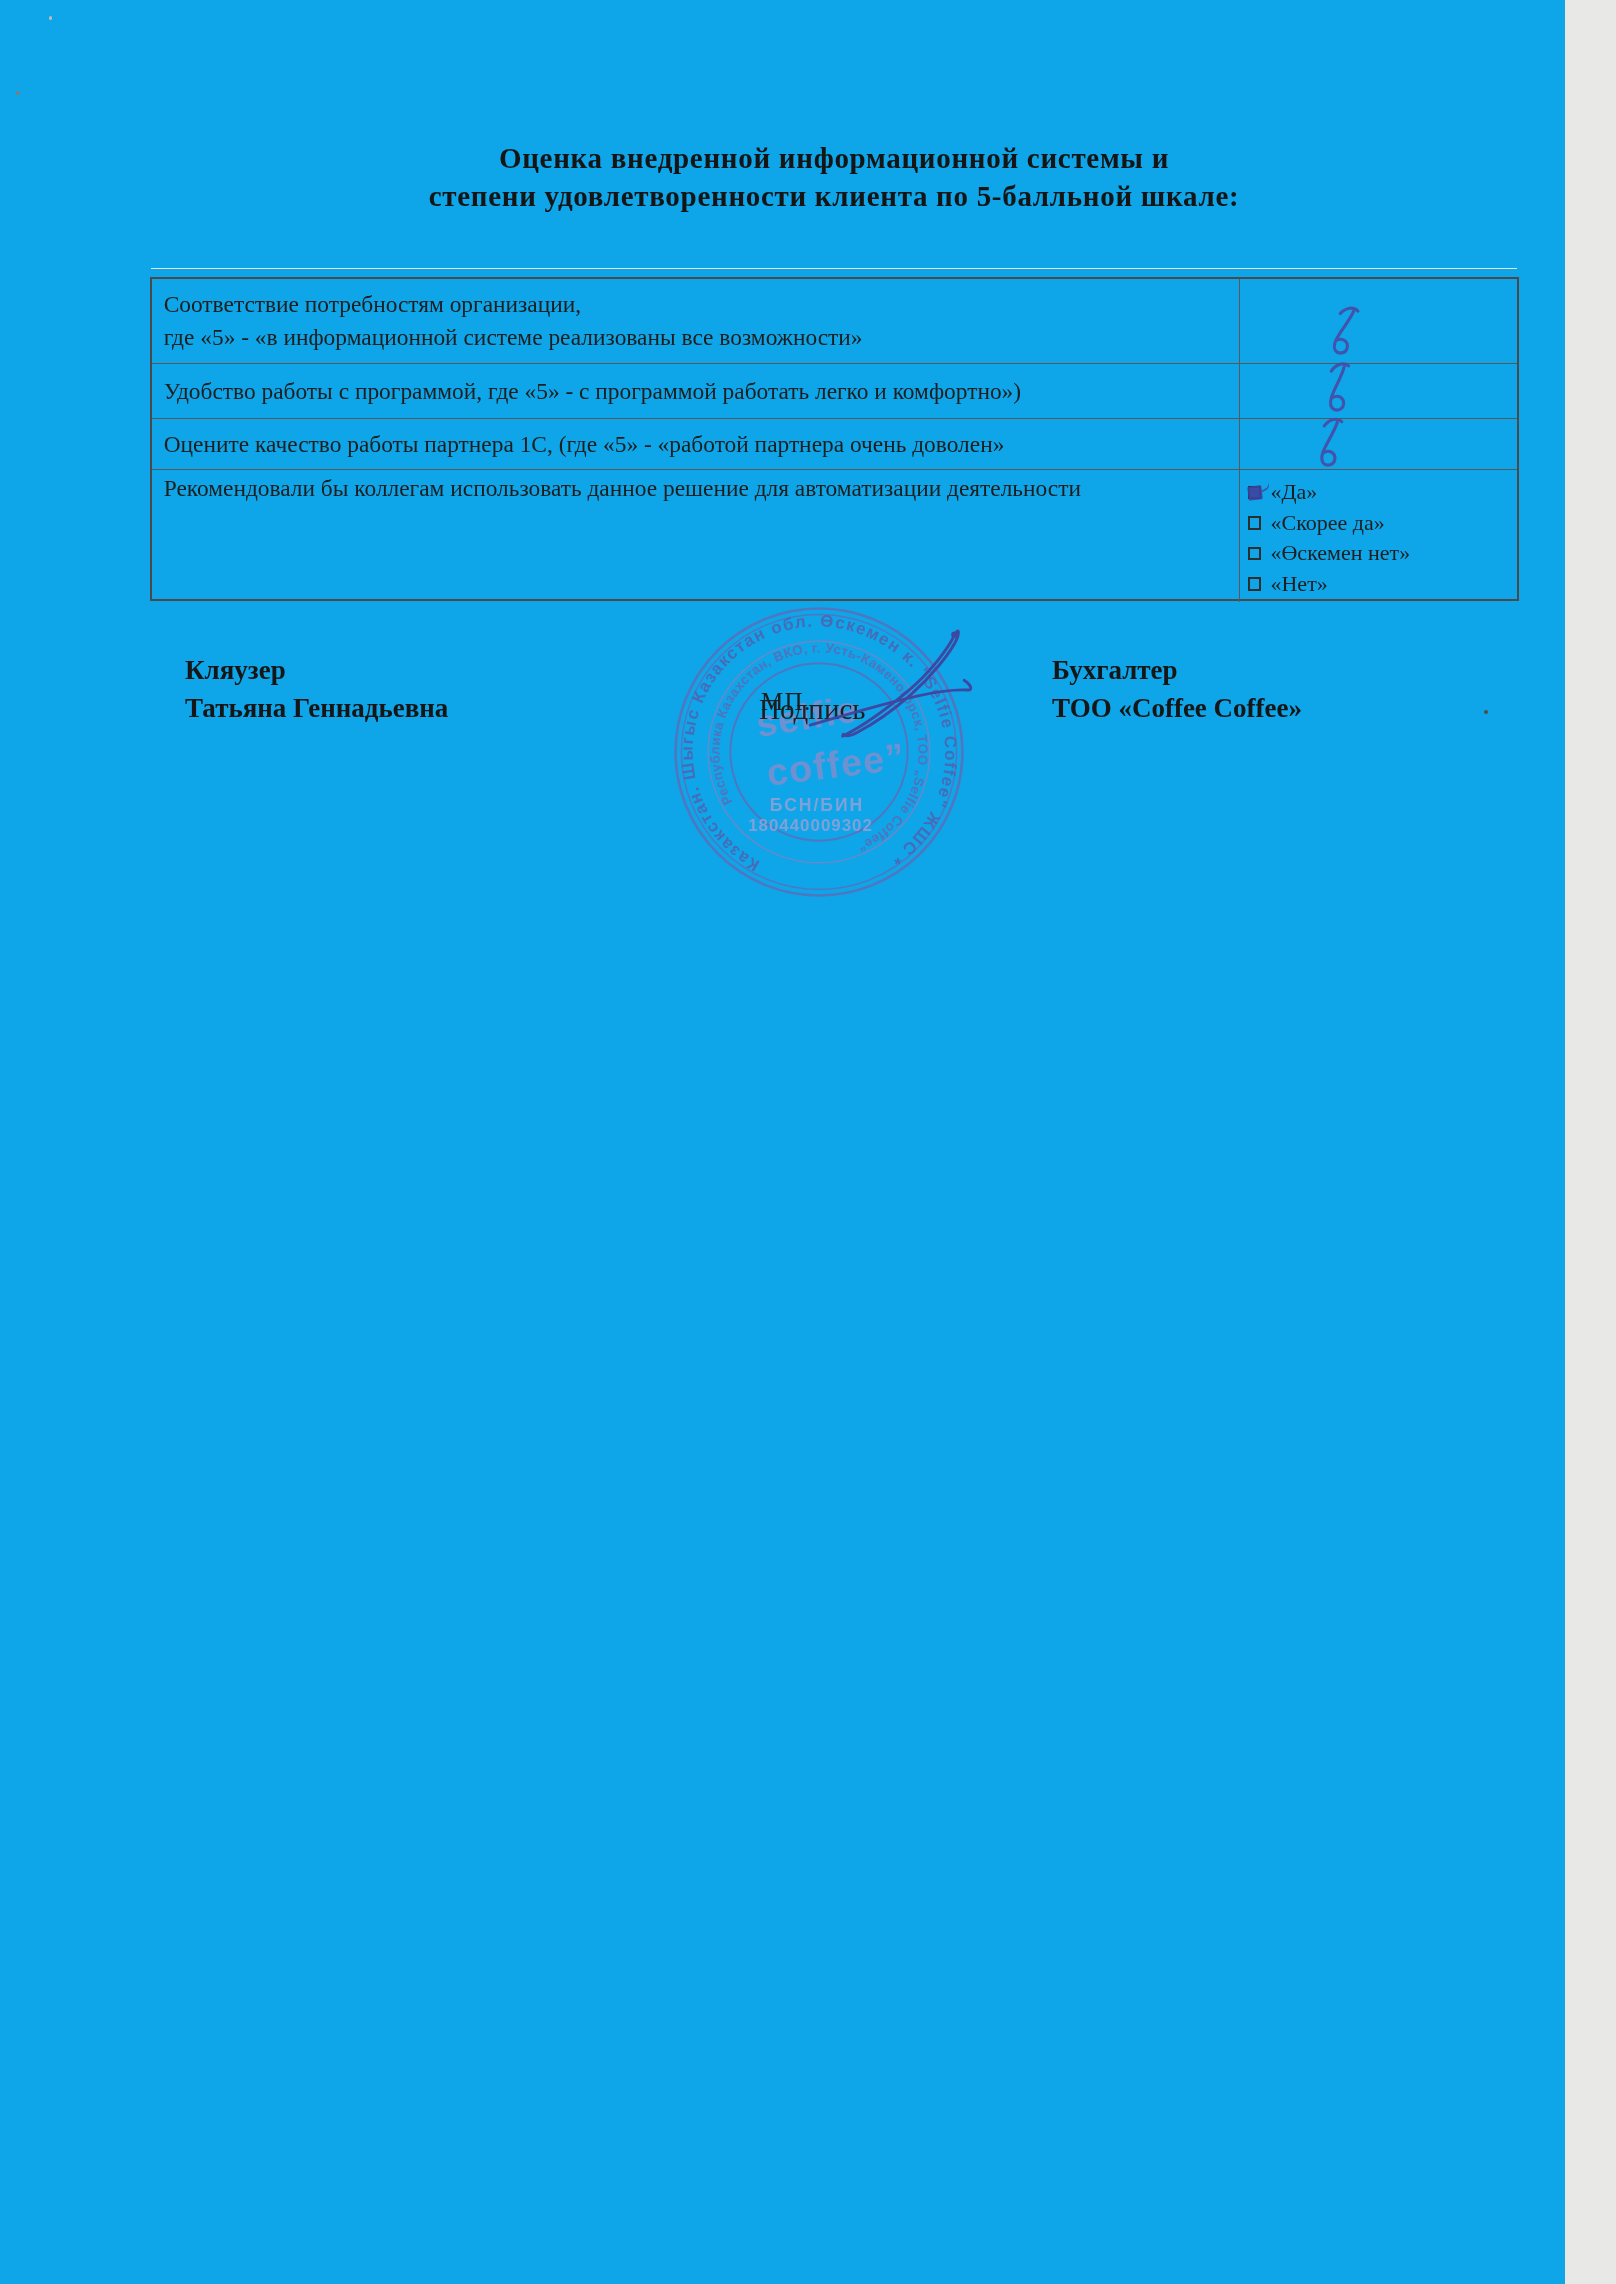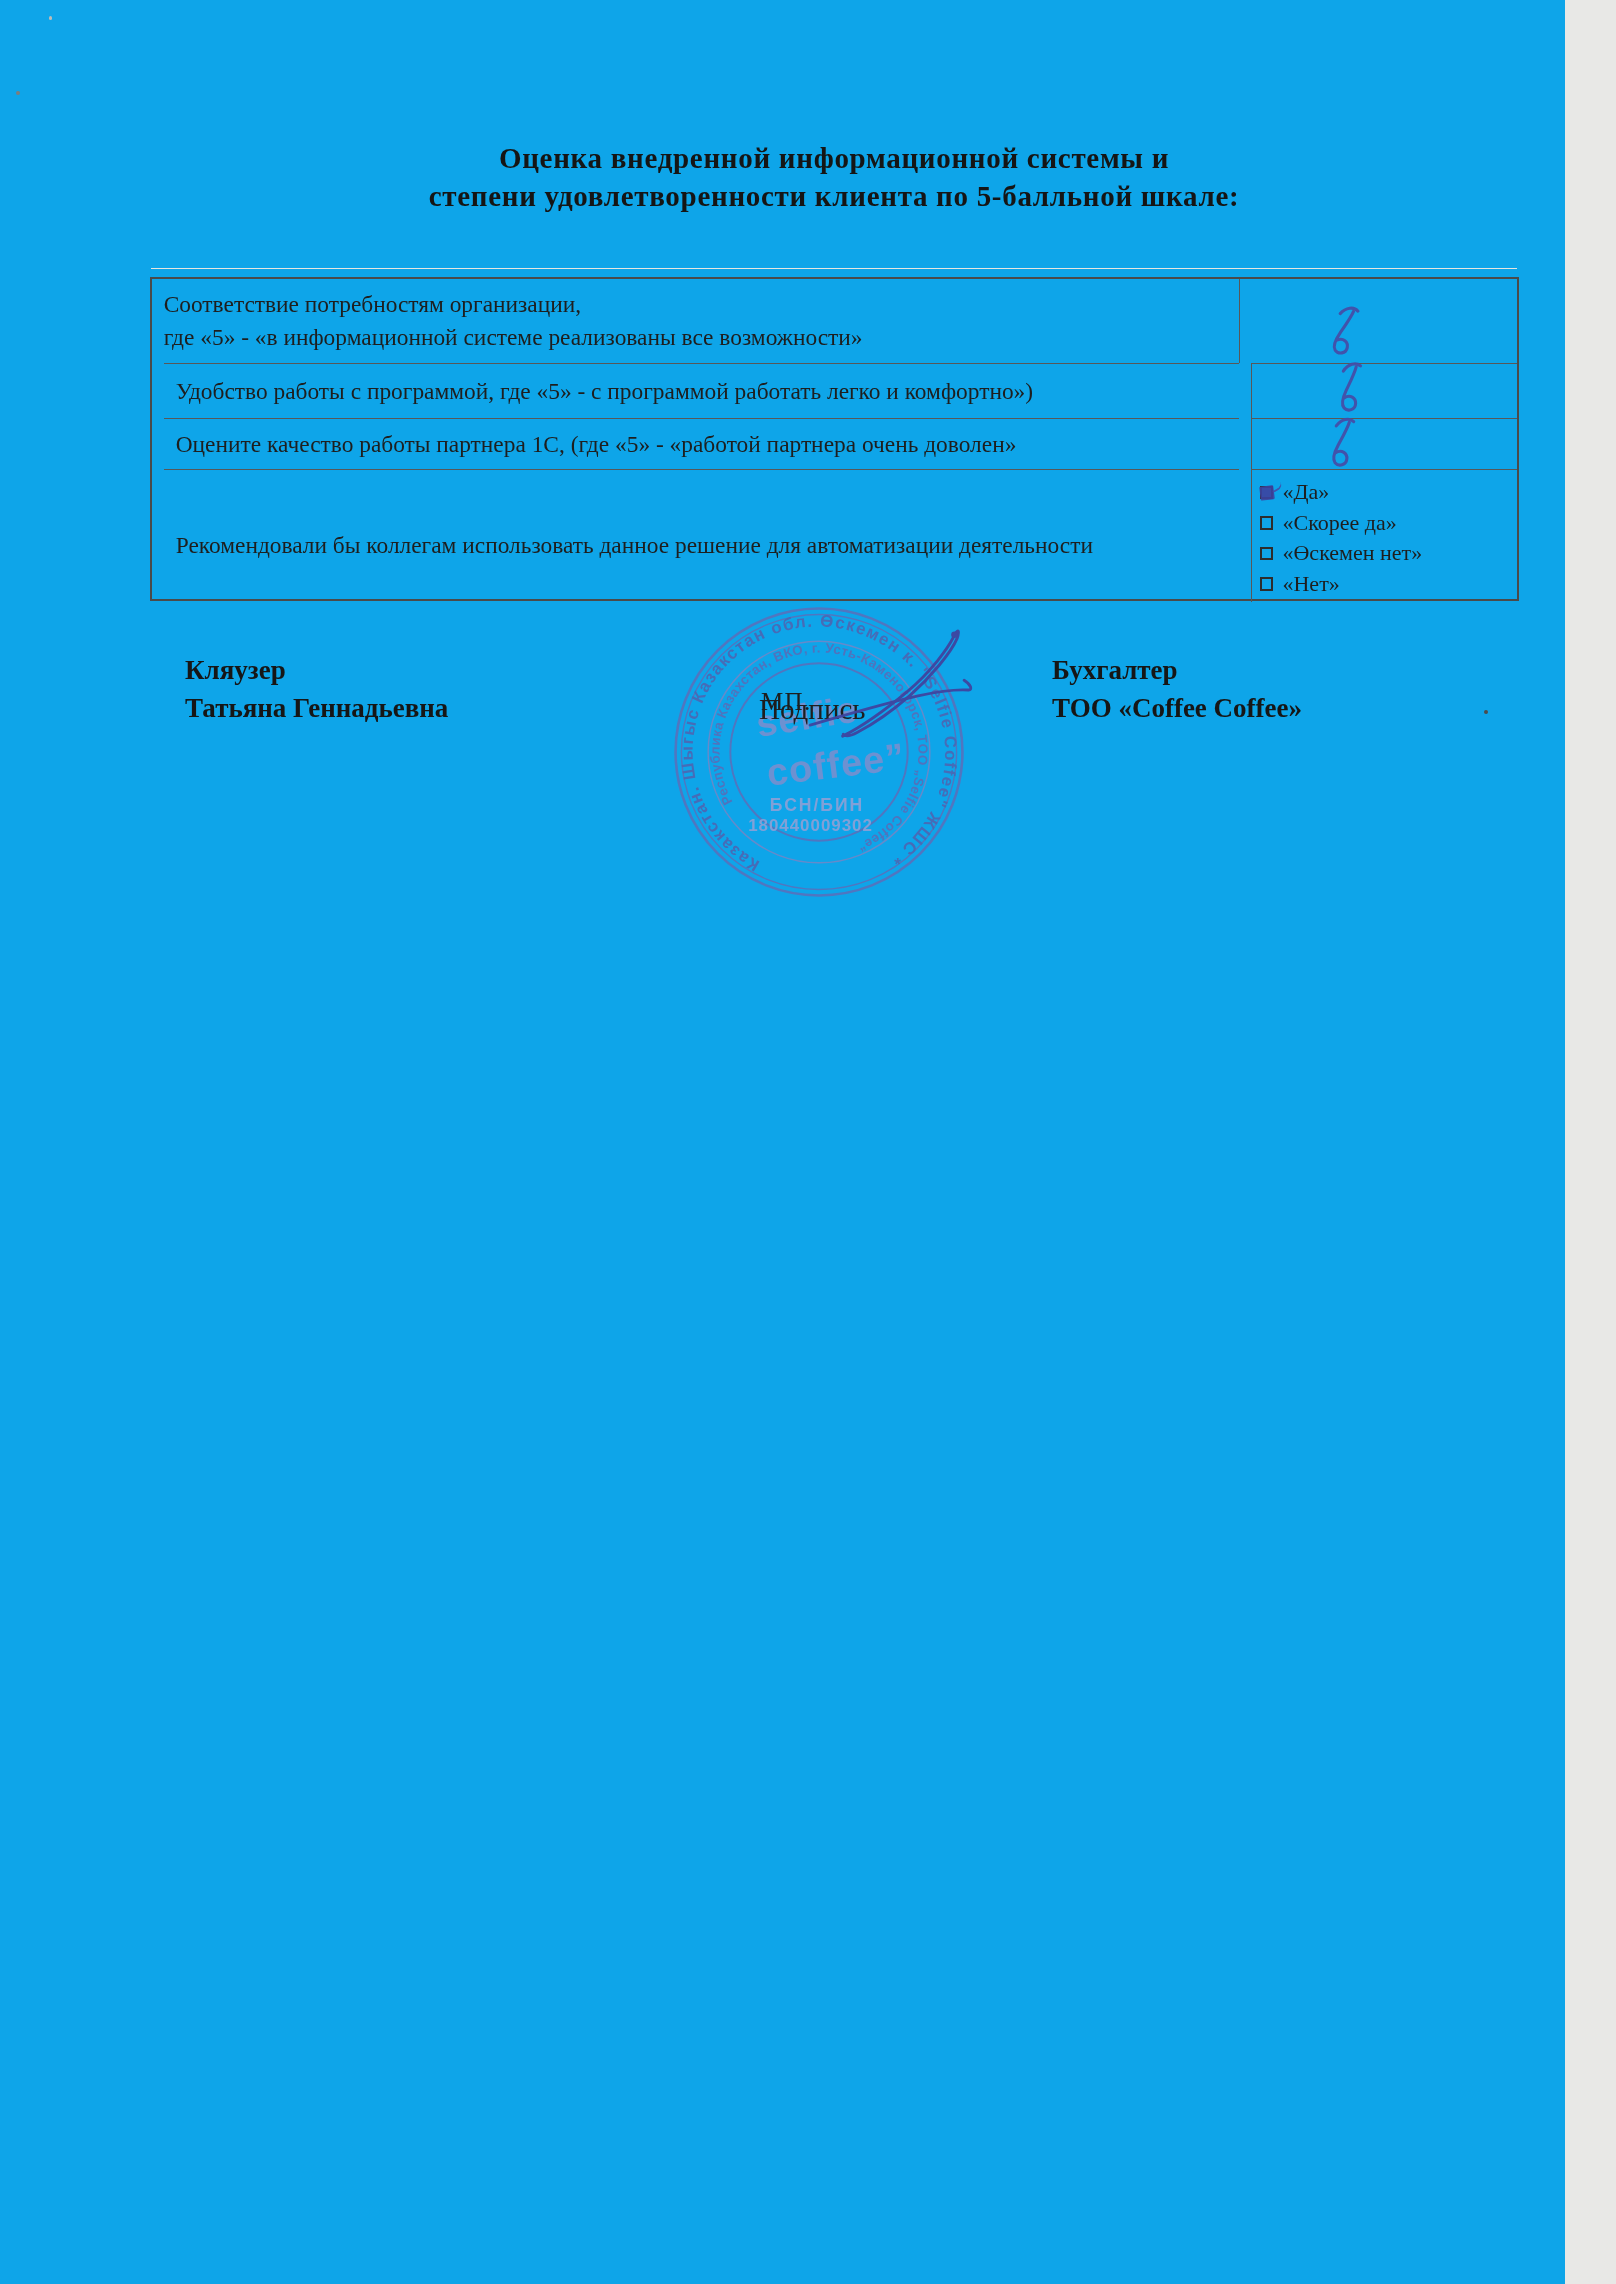--- a/index.html
+++ b/index.html
@@ -19,22 +19,22 @@
     position:absolute; left:150px; top:277px; width:1369px; height:324px;
     display:grid; grid-template-columns:1087px 1fr;
     grid-template-rows:84px 55px 51px 1fr;
     border:2px solid #4a4a4a; box-sizing:border-box; background:transparent;
   }
   .cell { box-sizing:border-box; }
   .q-cell {
     padding:0 17px 0 11.7px; display:flex; flex-direction:column; justify-content:center;
     font-size:23.4px; line-height:33px;
   }
-  .q-cell.top-align { justify-content:center; padding-top:18px; }
-  .bt { border-top:1.3px solid #585858;margin-left:12px; }
+  .q-cell.top-align { justify-content:flex-start; padding-top:2px; }
+  .bt { border-top:1.3px solid #585858; }
   .a-cell { border-left:1.3px solid #585858; position:relative; }
   .score-svg { position:absolute; width:38px; height:56px; opacity:.92; }
   .score-svg path { fill:none; stroke:#464da6; stroke-width:5; stroke-linecap:round; }
   #score-1 { left:83px; top:25px; transform:rotate(6deg); }
   #score-2 { left:77px; top:-2.6px; transform:rotate(-3deg); }
   #score-3 { left:69px; top:-2.6px; }
   .cb-list { padding:10.4px 0 0 7.8px;text-align:right; }
   .cb-item { display:flex; align-items:center; gap:9px; height:24px; margin-bottom:6.5px; font-size:22px; }
   .cb-box { width:13.7px; height:13.7px; border:2px solid #2d2d2d; box-sizing:border-box; position:relative; flex:none; }
   .cb-box.checked::before {

